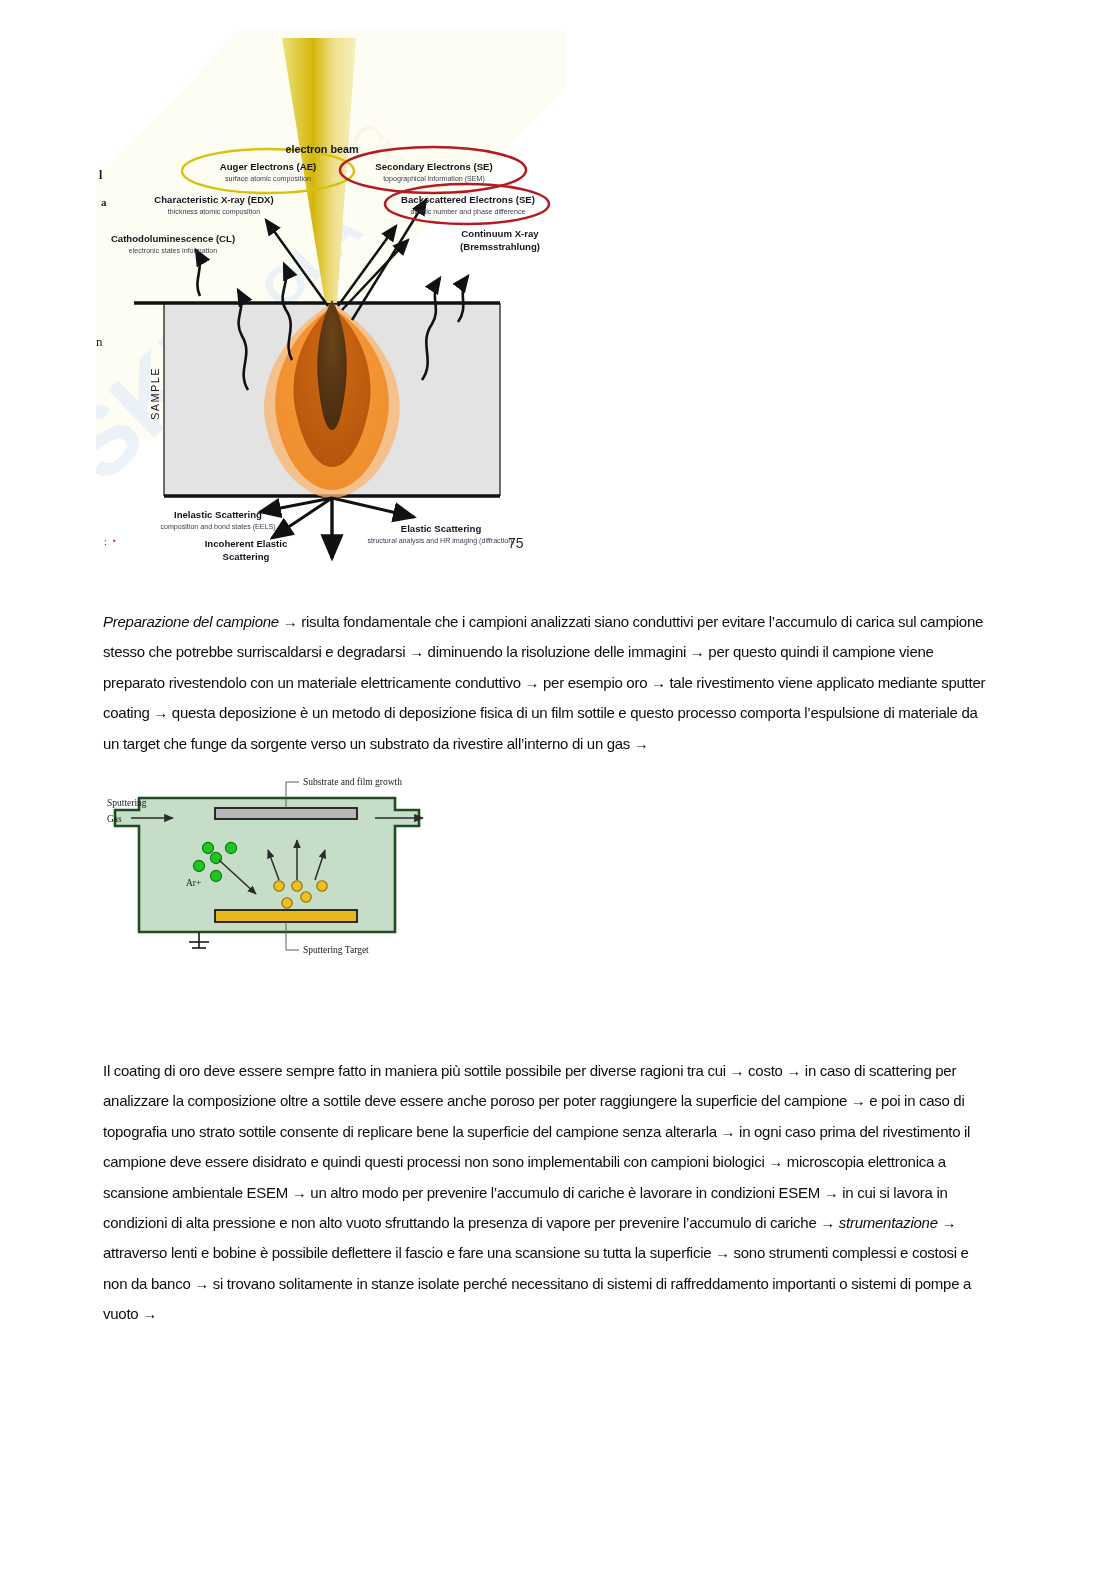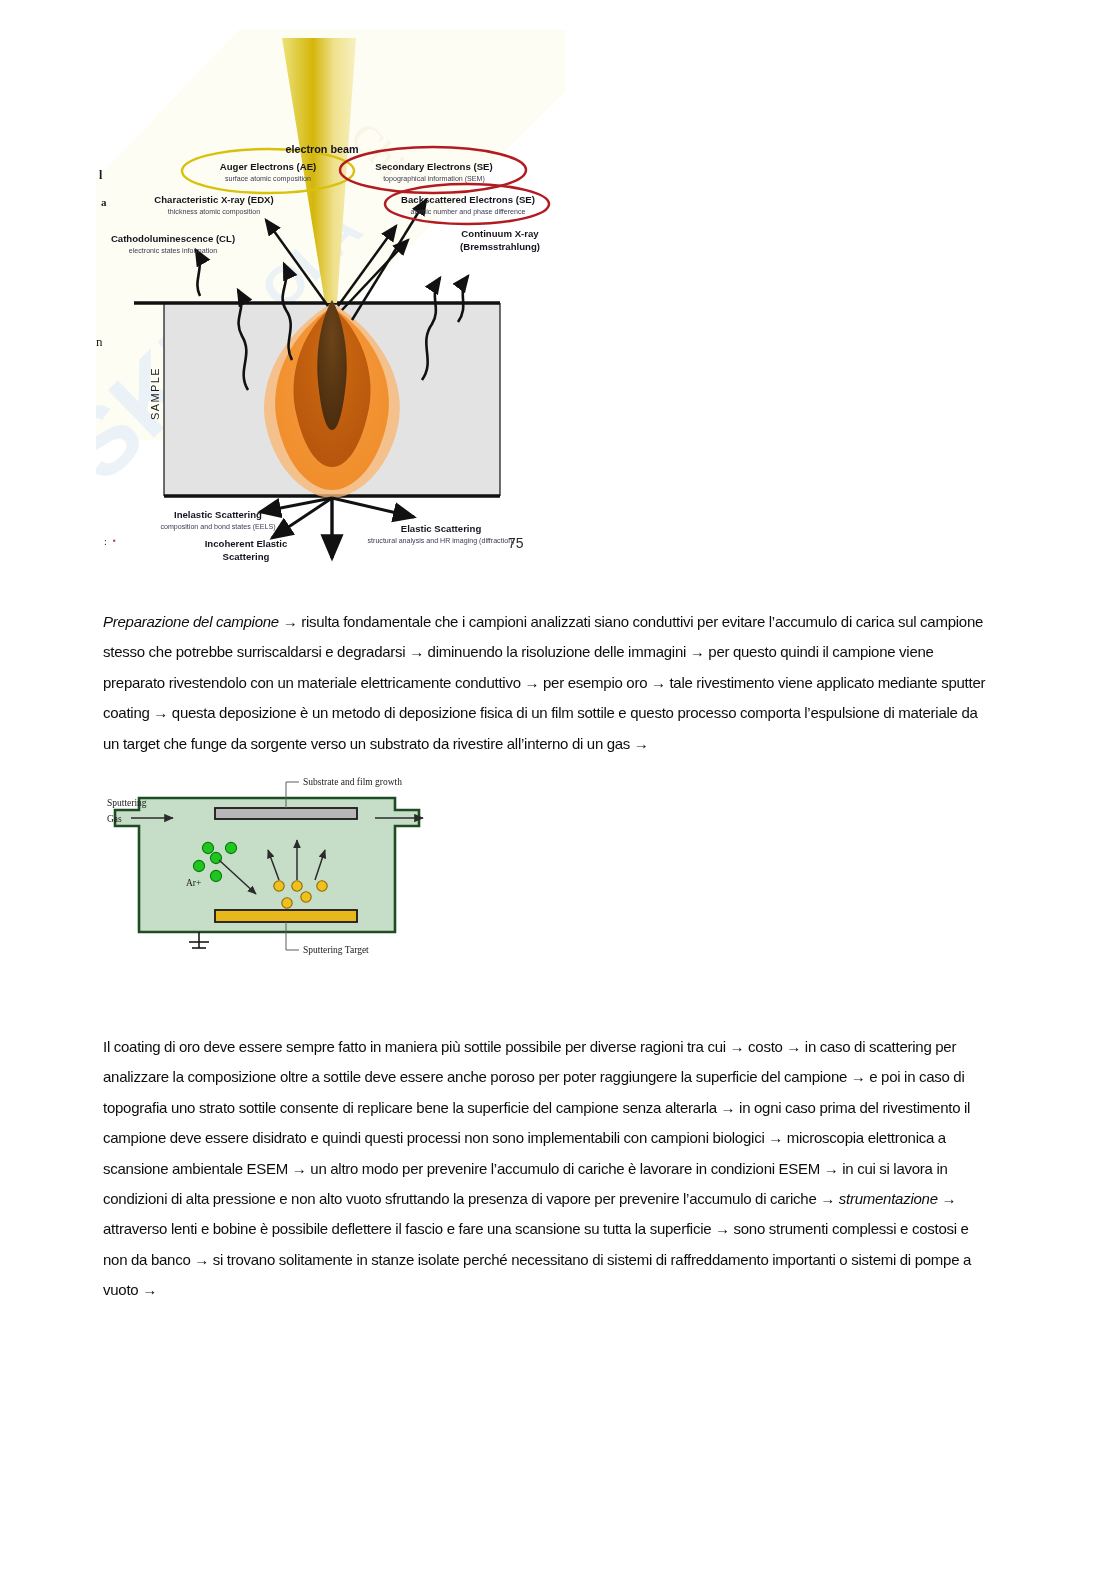--- a/index.html
+++ b/index.html
@@ -50,21 +50,21 @@
     font-size: 15px;
     line-height: 30.4px;
     color: #0d0d0d;
     text-align: left;
     letter-spacing: -0.25px;
     word-spacing: -0.2px;
   }
   .para i { font-style: italic; }
 
   #para1 { top: 592px; }
-  #para2 { top: 992px; margin-top: 40px; }
+  #para2 { top: 1016px; margin-top: 40px; }
 
   
   .fig2 {
     position: absolute;
     left: 103px;
     top: 762px;
     width: 380px;
     height: 205px;
   }
   .fig2 svg { display: block; }

